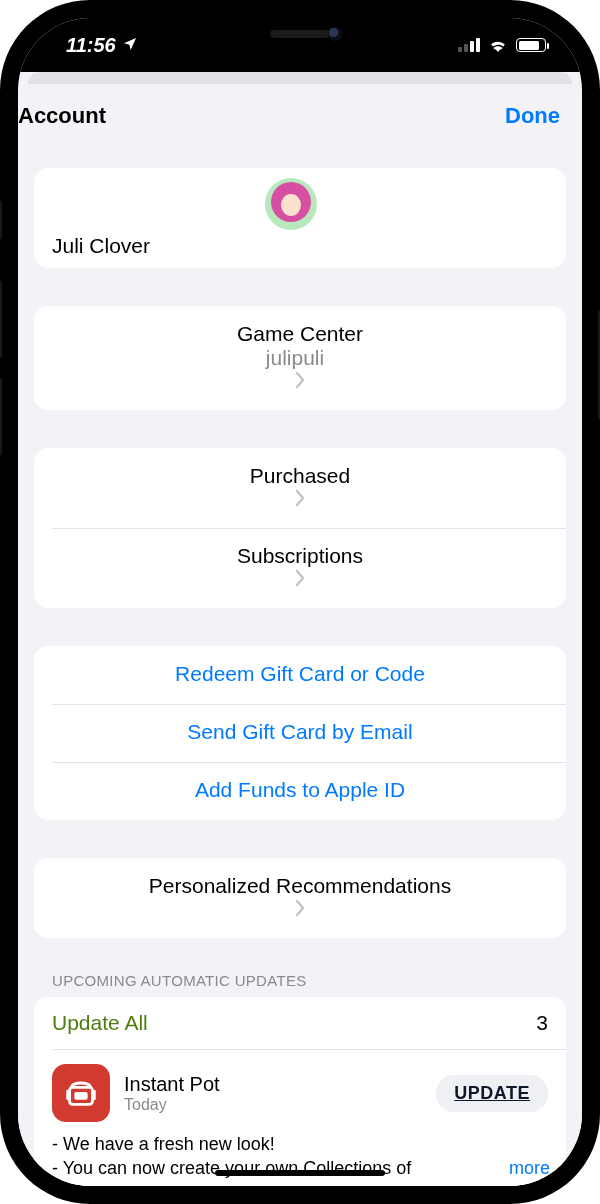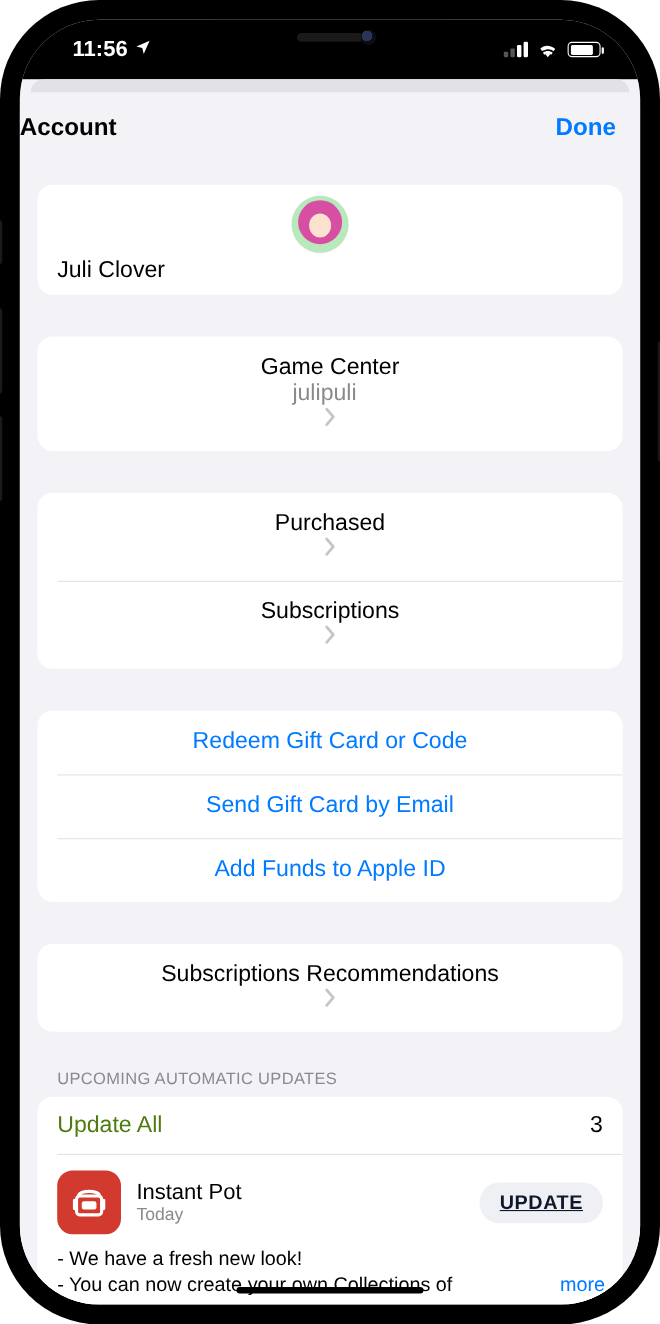--- a/index.html
+++ b/index.html
@@ -46,21 +46,21 @@
   
   .statusbar {
     height: 54px;
     display: flex; align-items: center; justify-content: space-between;
     padding: 0 36px 0 48px;
     background: #000;
     color: #fff;
     font-size: 20px;
     font-weight: 600;
   }
-  .statusbar .left { display: flex; align-items: center; gap: 6px; }
+  .statusbar .left { display: flex; align-items: center; gap: 6px; font-style: italic; }
   .statusbar .right { display: flex; align-items: center; gap: 8px; }
   .arrow-icon { display:inline-block; }
   .signal { display: flex; align-items: flex-end; gap: 2px; }
   .signal span { width: 4px; background: #fff; border-radius: 1px; }
   .signal span.dim { background: #555; }
   .wifi svg { display:block; }
   .battery {
     position: relative;
     width: 30px; height: 14px;
     border: 1.5px solid #fff; border-radius: 4px;
@@ -321,21 +321,21 @@
           <div class="row link">
             <span class="label">Send Gift Card by Email</span>
           </div>
           <div class="row link">
             <span class="label">Add Funds to Apple ID</span>
           </div>
         </div>
 
         <div class="group">
           <div class="row">
-            <span class="label">Subscriptions Recommendations</span>
+            <span class="label">Personalized Recommendations</span>
             <span class="chev">
               <svg width="12" height="18" viewBox="0 0 12 18">
                   <path fill="none" stroke="#c5c5c8" stroke-width="2.5" stroke-linecap="round" stroke-linejoin="round" d="M3 2l6 7-6 7"></path>
                 </svg>
             </span>
           </div>
         </div>
 
         <div class="section-header">UPCOMING AUTOMATIC UPDATES</div>
         <div class="updates-group">

